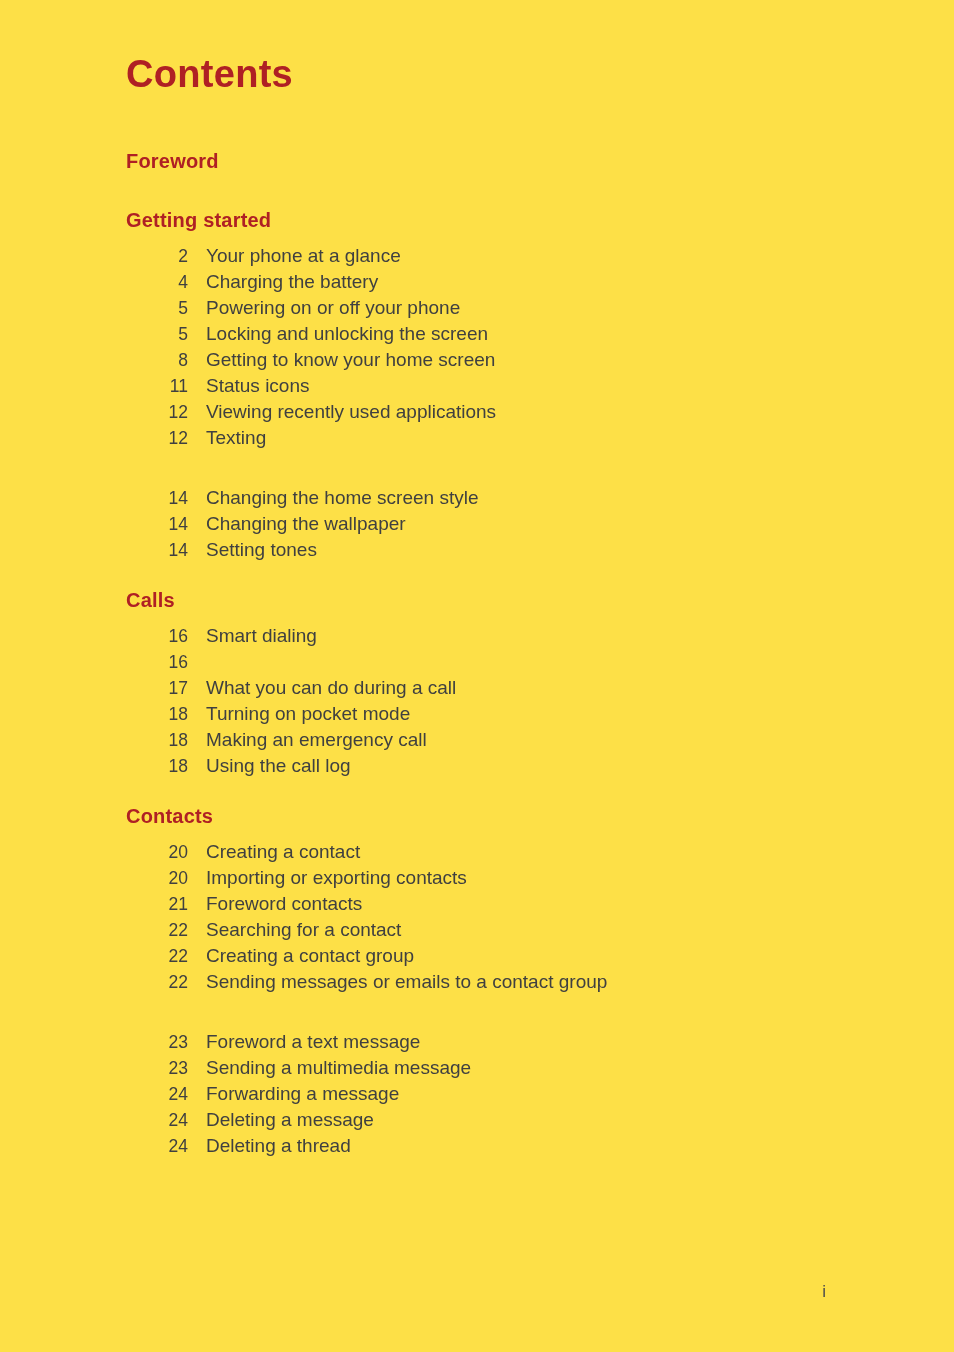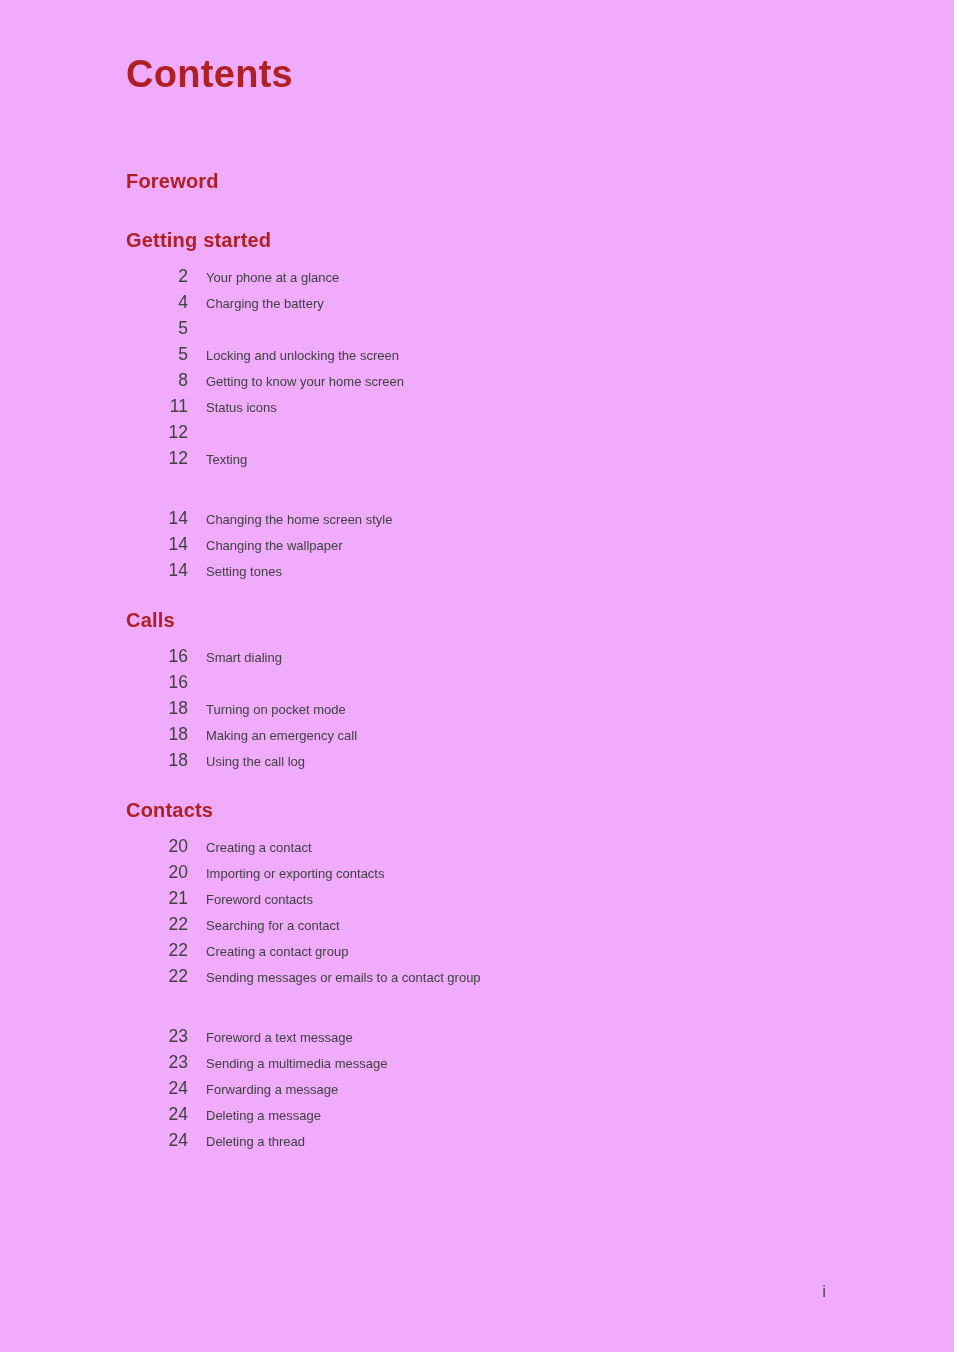--- a/index.html
+++ b/index.html
@@ -9,42 +9,42 @@
     background: #ffffff;
   }
   body {
     font-family: "Liberation Sans", sans-serif;
     -webkit-font-smoothing: antialiased;
   }
   .page {
     position: relative;
     width: 954px;
     height: 1352px;
-    background: #f0abfc;
+    background: #fde047;
     overflow: hidden;
     box-sizing: border-box;
   }
   .content-area {
     position: absolute;
     left: 126px;
     top: 52px;
     width: 700px;
   }
   .doc-title {
     color: #AF2024;
     font-size: 38px;
     font-weight: bold;
     letter-spacing: 0.3px;
     line-height: 44px;
     margin: 0 0 0 0;
     padding: 0;
     font-family: "Liberation Sans", sans-serif;
   }
   .toc {
-    margin-top: 72px;
+    margin-top: 52px;
   }
   .toc-section {
     margin-bottom: 0;
   }
   .section-heading {
     color: #AF2024;
     font-size: 20px;
     font-weight: bold;
     letter-spacing: 0.2px;
     line-height: 26px;
@@ -75,21 +75,21 @@
     min-width: 80px;
     text-align: right;
     color: #404040;
     font-size: 17.5px;
     padding-right: 18px;
     box-sizing: border-box;
     font-family: "Liberation Sans", sans-serif;
   }
   .entry-title {
     color: #404040;
-    font-size: 13px;
+    font-size: 19px;
     font-family: "Liberation Sans", sans-serif;
   }
   .folio {
     position: absolute;
     right: 0;
     left: 0;
     top: 1281px;
     text-align: right;
     padding-right: 128px;
     color: #4d4d4d;
@@ -118,35 +118,37 @@
             <li class="entry">
               <span class="entry-page">2</span>
               <span class="entry-title">Your phone at a glance</span>
             </li>
             <li class="entry">
               <span class="entry-page">4</span>
               <span class="entry-title">Charging the battery</span>
             </li>
             <li class="entry">
               <span class="entry-page">5</span>
+              <span class="entry-title">Powering on or off your phone</span>
             </li>
             <li class="entry">
               <span class="entry-page">5</span>
               <span class="entry-title">Locking and unlocking the screen</span>
             </li>
             <li class="entry">
               <span class="entry-page">8</span>
               <span class="entry-title">Getting to know your home screen</span>
             </li>
             <li class="entry">
               <span class="entry-page">11</span>
               <span class="entry-title">Status icons</span>
             </li>
             <li class="entry">
               <span class="entry-page">12</span>
+              <span class="entry-title">Viewing recently used applications</span>
             </li>
             <li class="entry">
               <span class="entry-page">12</span>
               <span class="entry-title">Texting</span>
             </li>
           </ul>
           <div class="section-gap-after-entries"></div>
         </div>
         <div class="toc-section">
           <ul class="entries">
@@ -169,20 +171,24 @@
           <div class="section-heading">Calls</div>
           <ul class="entries">
             <li class="entry">
               <span class="entry-page">16</span>
               <span class="entry-title">Smart dialing</span>
             </li>
             <li class="entry">
               <span class="entry-page">16</span>
             </li>
             <li class="entry">
+              <span class="entry-page">17</span>
+              <span class="entry-title">What you can do during a call</span>
+            </li>
+            <li class="entry">
               <span class="entry-page">18</span>
               <span class="entry-title">Turning on pocket mode</span>
             </li>
             <li class="entry">
               <span class="entry-page">18</span>
               <span class="entry-title">Making an emergency call</span>
             </li>
             <li class="entry">
               <span class="entry-page">18</span>
               <span class="entry-title">Using the call log</span>

